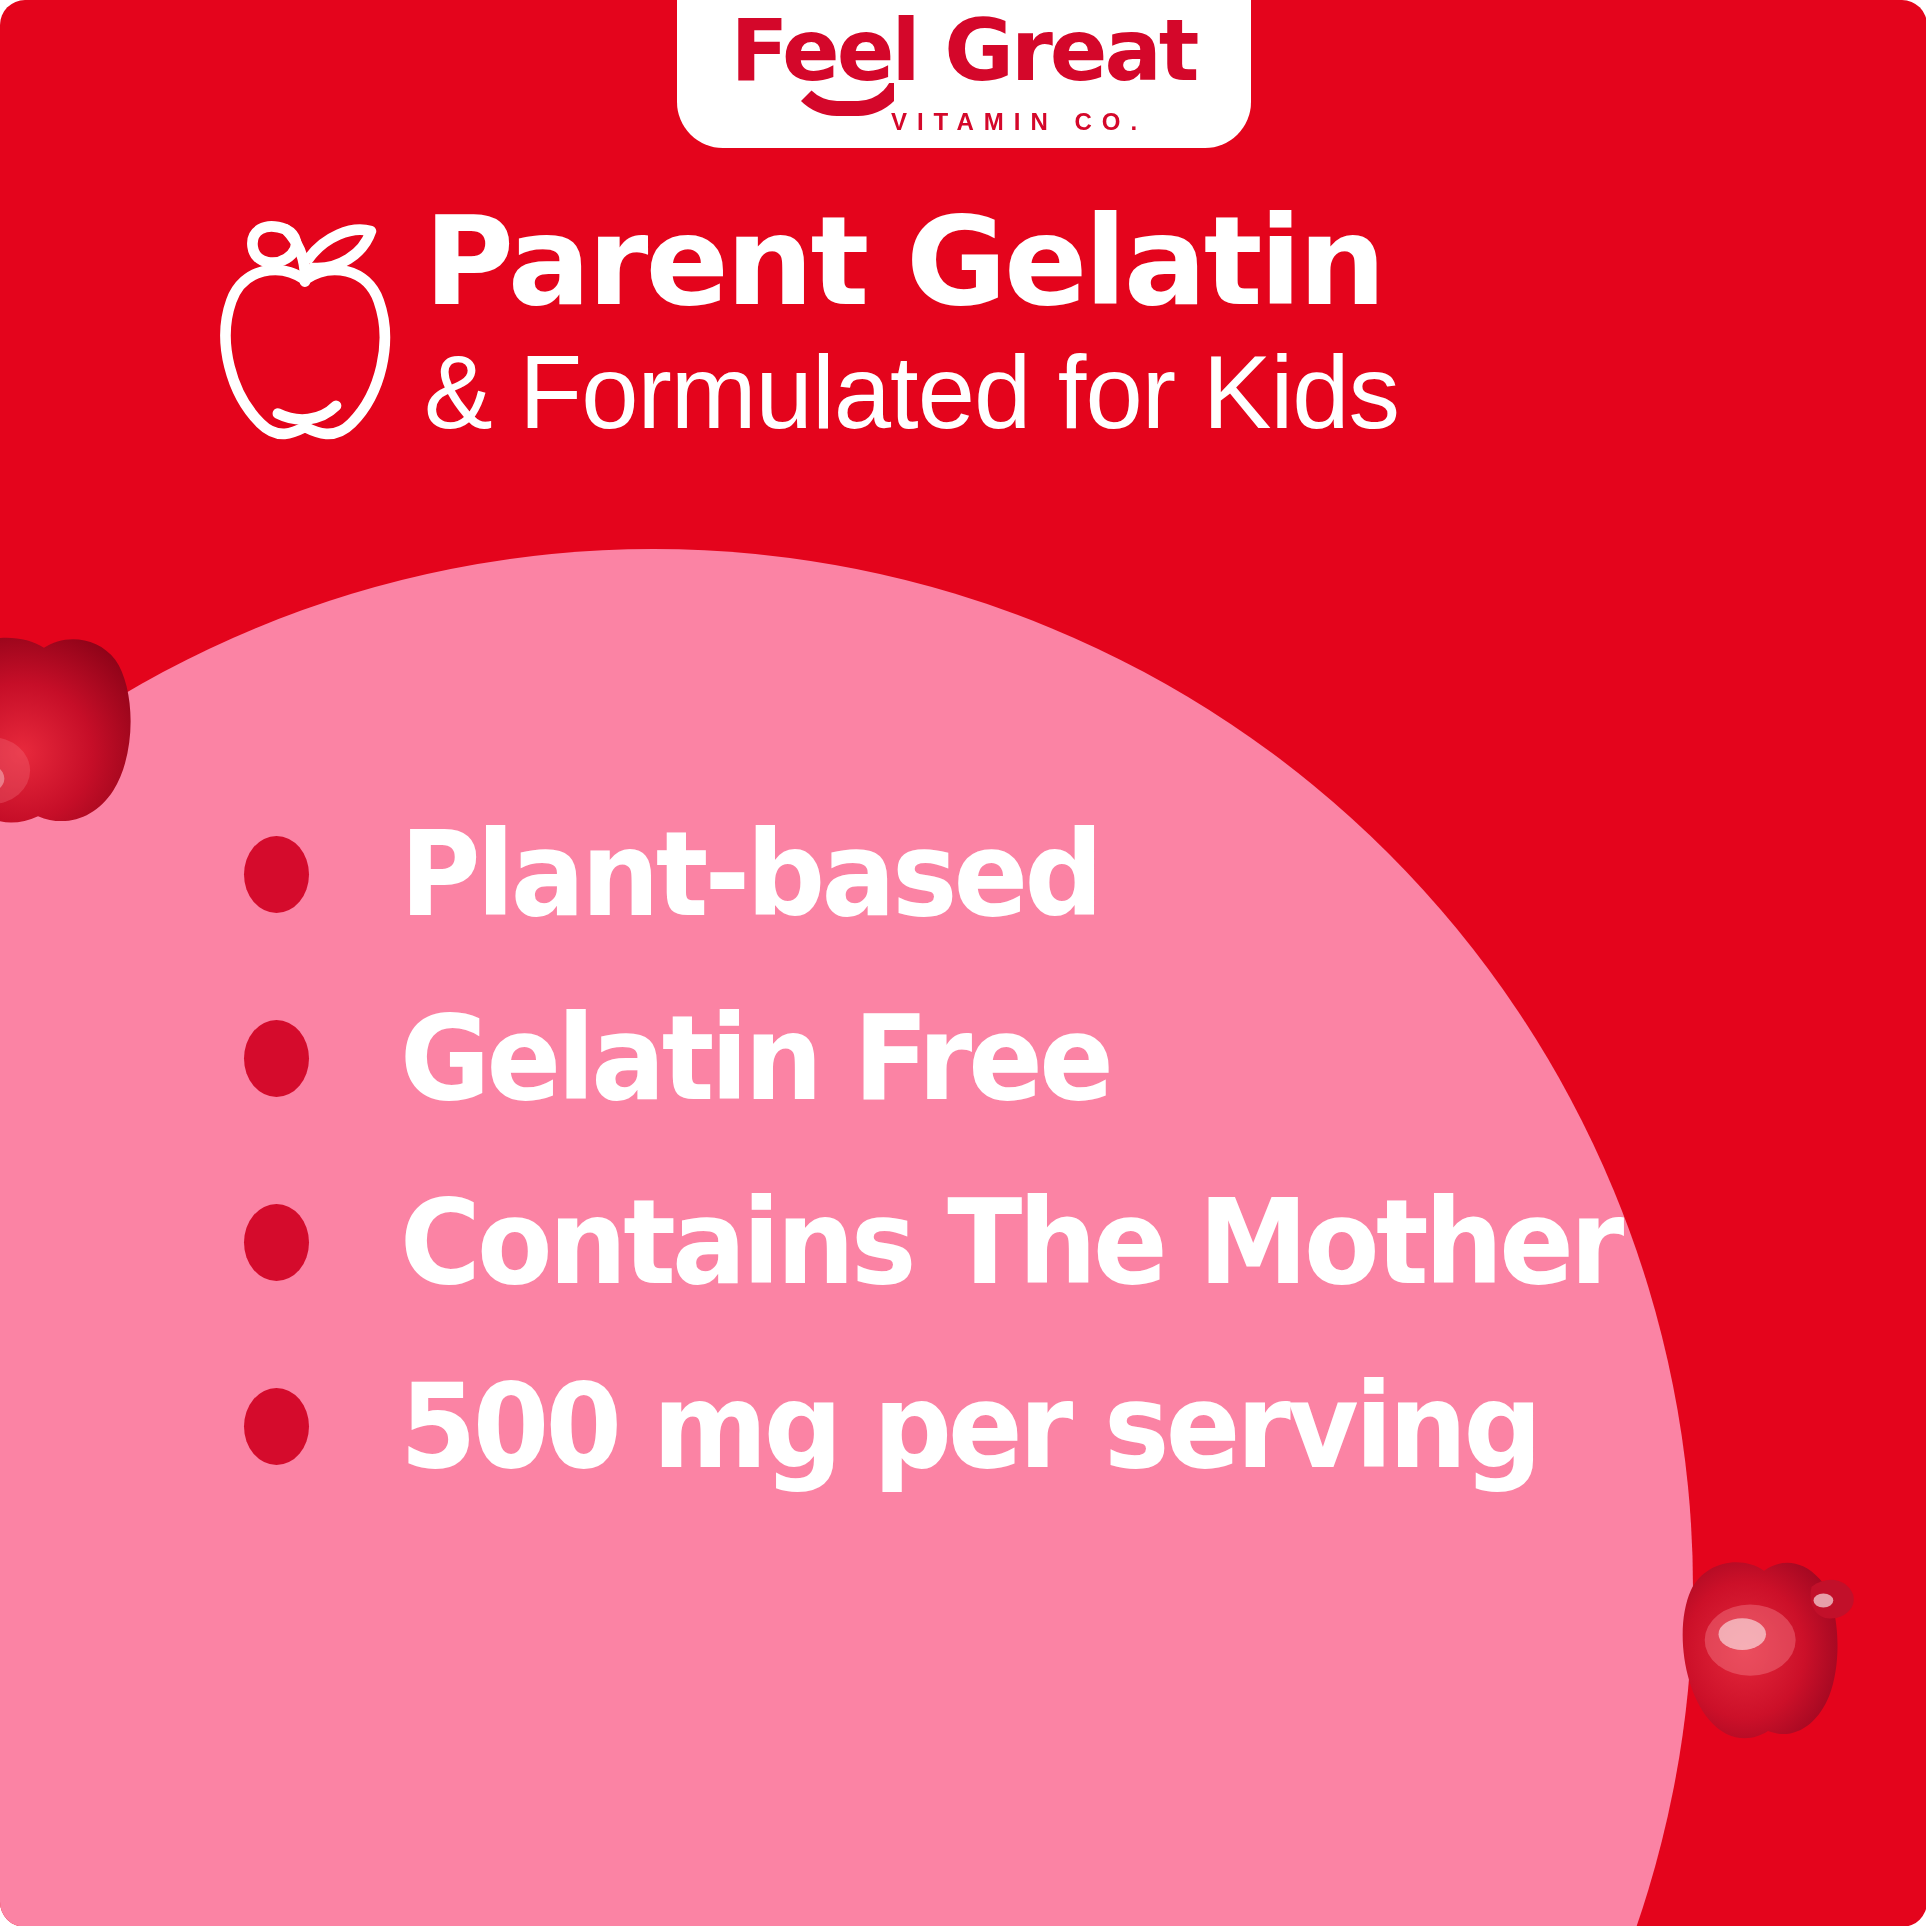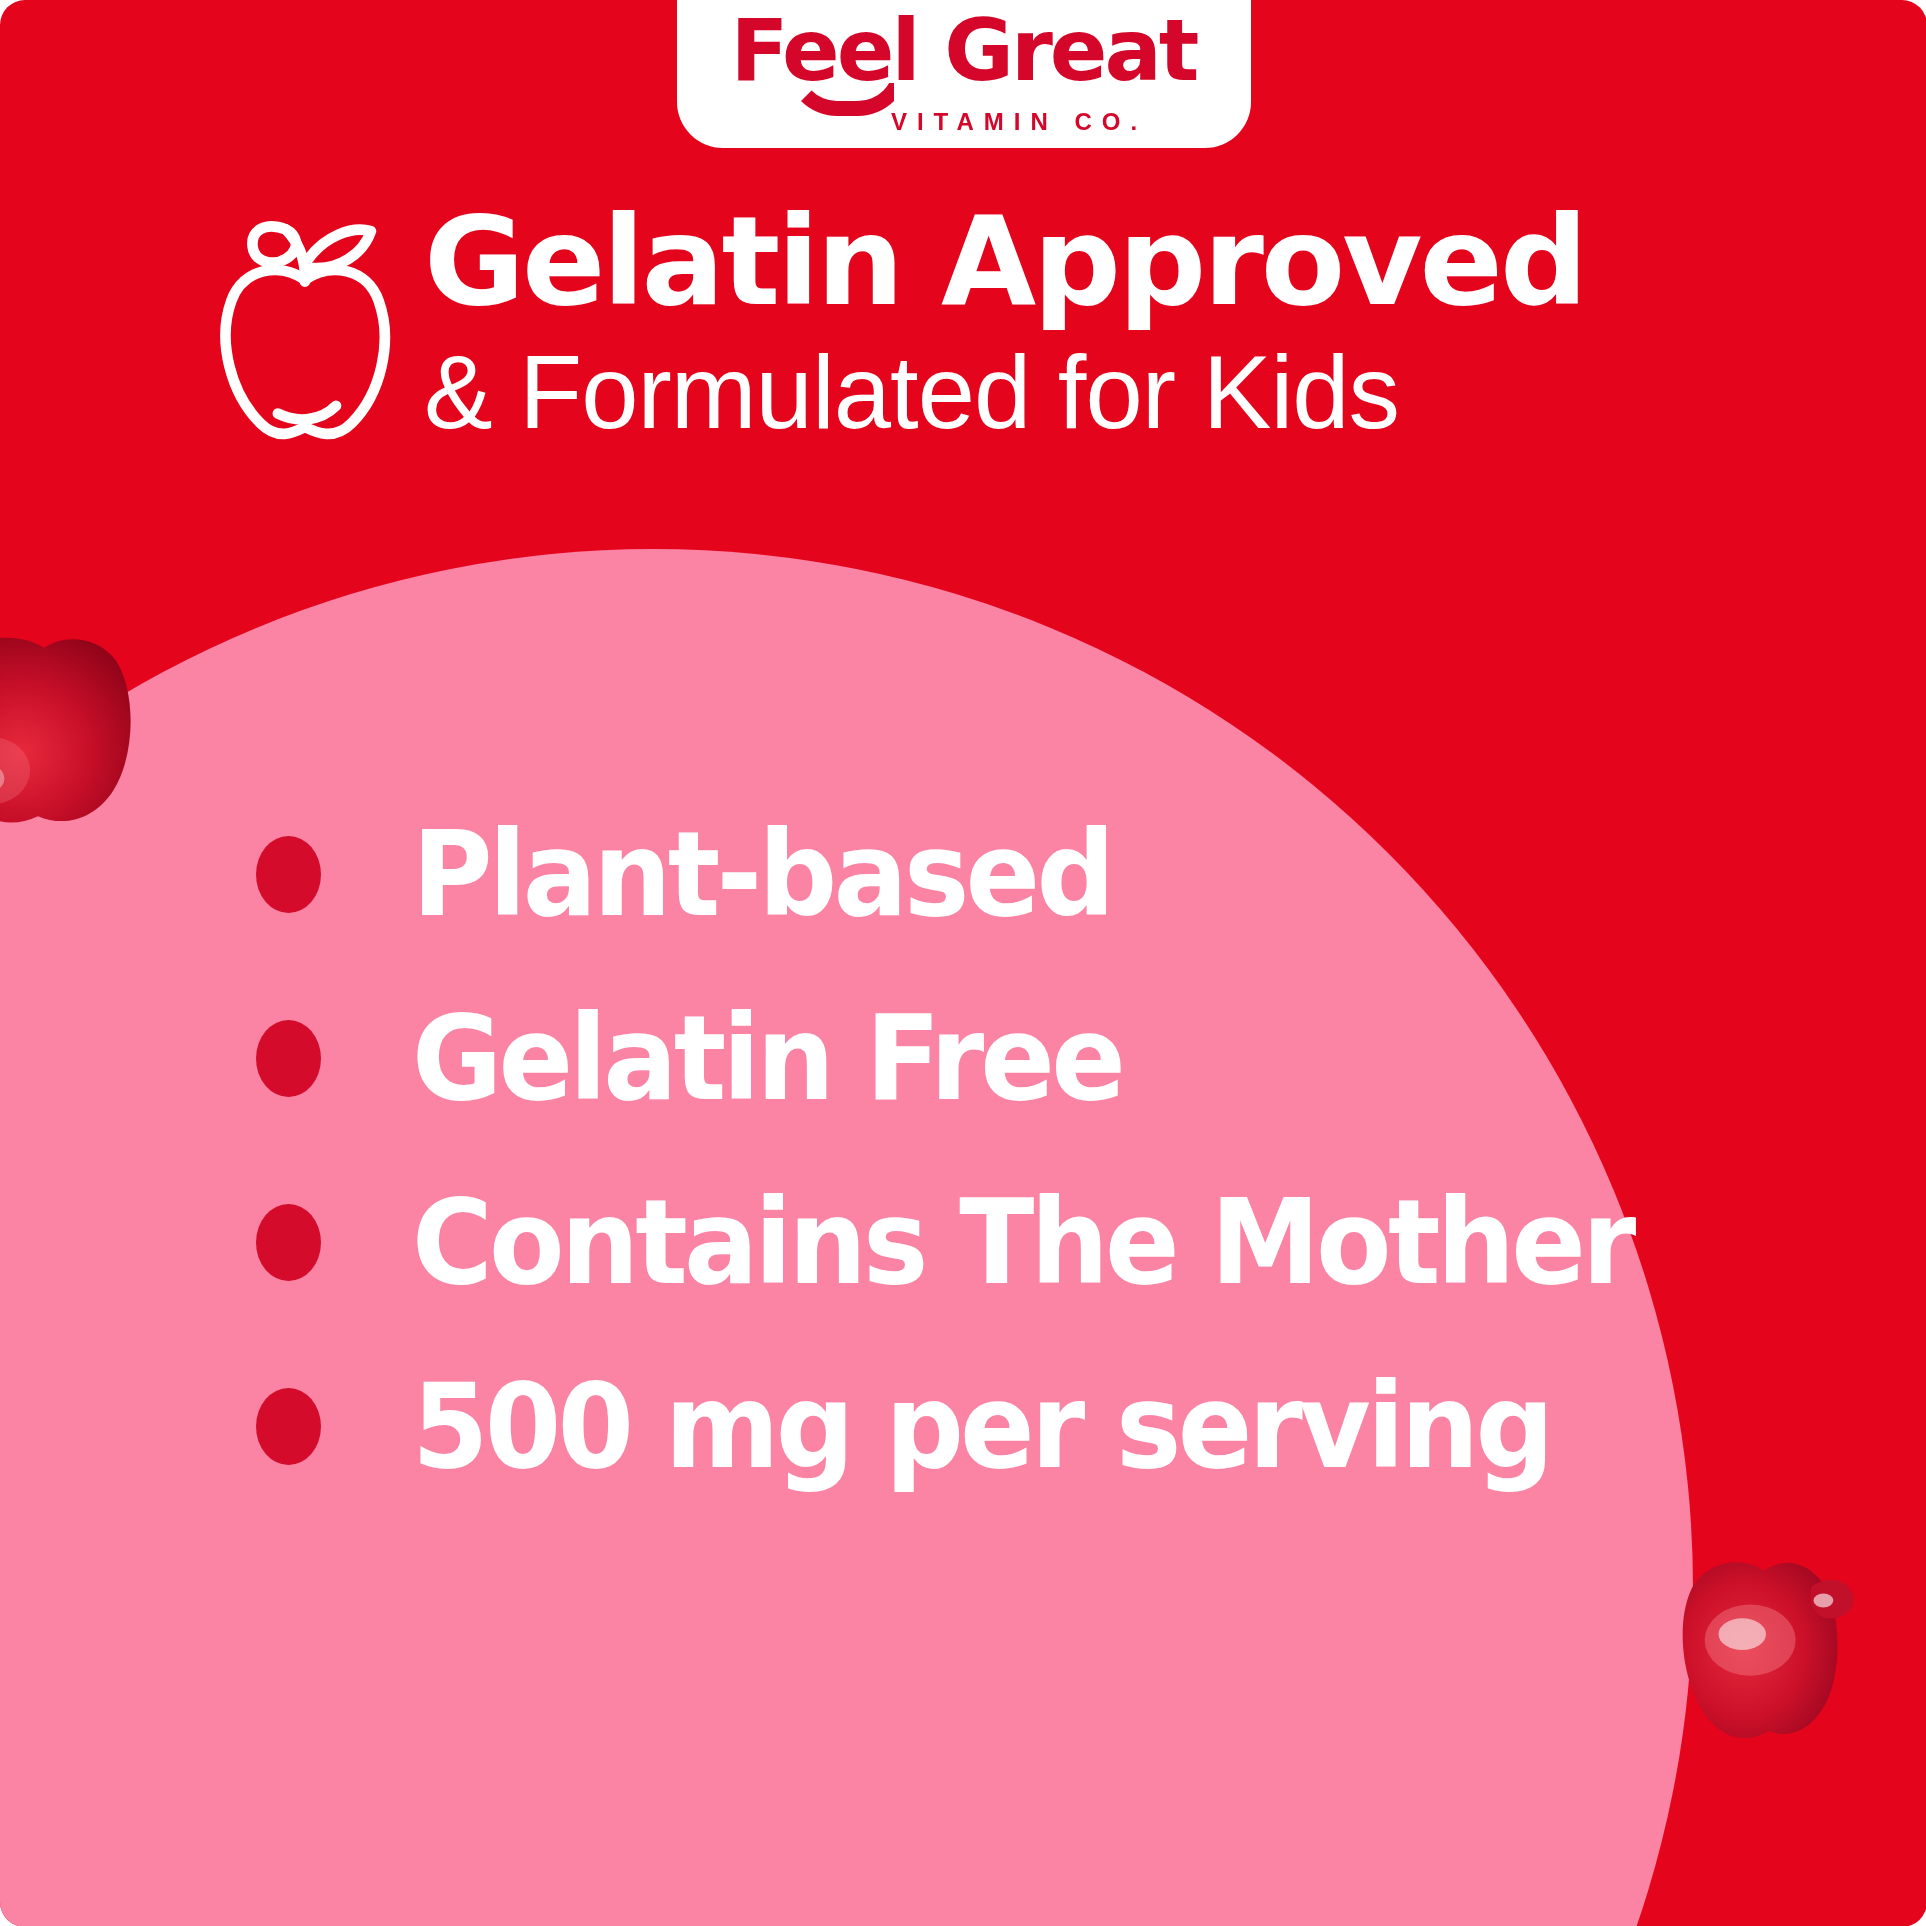--- a/index.html
+++ b/index.html
@@ -114,21 +114,21 @@
     font-size: 103px;
     line-height: 1.08;
     letter-spacing: -1px;
     white-space: nowrap;
     margin: 14px 0 0 0;
   }
 
   
   .bullets {
     position: absolute;
-    left: 256px;
+    left: 244px;
     top: 782px;
     width: 1584px;
   }
   .bullet-row {
     display: flex;
     align-items: center;
     height: 184px;
   }
   .bullet-dot {
     flex: 0 0 auto;
@@ -180,21 +180,21 @@
 
         <path d="M100 80 C101 58 94 40 80 26"></path>
 
         <path d="M80 26 C58 18 44 28 46 44 C48 62 72 66 86 52 C94 44 92 32 80 26 Z"></path>
 
         <path d="M104 56 C120 34 148 22 168 28 C160 52 134 68 108 66"></path>
       </svg>
     </div>
 
     <div class="head-text">
-      <div class="headline" style="color: rgb(255, 255, 255);">Gelatin Approved</div>
+      <div class="headline" style="color: rgb(255, 255, 255);">Parent Gelatin</div>
       <div class="subheadline" style="color: #ffffff;">&amp; Formulated for Kids</div>
     </div>
   </div>
 
   <div class="bullets">
     <div class="bullet-row">
       <span class="bullet-dot" style="background: rgb(213, 11, 44);"></span>
       <span class="bullet-label" style="color: rgb(255, 255, 255);">Plant-based</span>
     </div>
     <div class="bullet-row">

